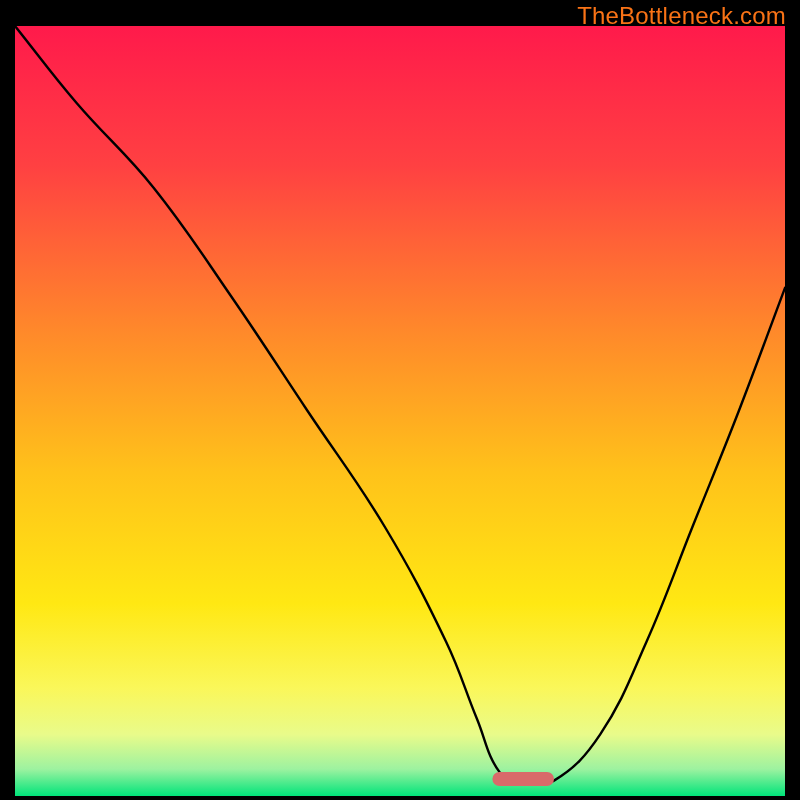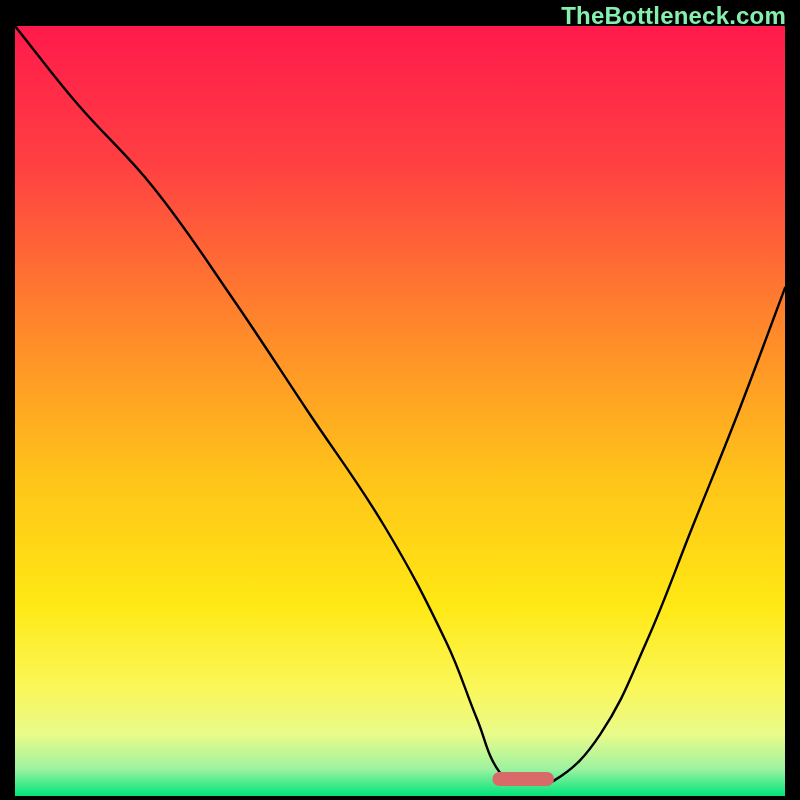--- a/index.html
+++ b/index.html
@@ -23,23 +23,23 @@
     position: absolute;
     left: 0;
     top: 0;
     width: 770px;
     height: 770px;
   }
   .watermark {
     position: absolute;
     top: 2px;
     right: 14px;
-    color: #86efac;
+    color: #f97316;
     font-size: 24px;
-    font-weight: 700;
+    font-weight: 400;
     letter-spacing: 0.2px;
   }
   svg { display: block; }
 </style>
 </head>
 <body>
 
 <div class="watermark">TheBottleneck.com</div>
 
 <div class="frame">

